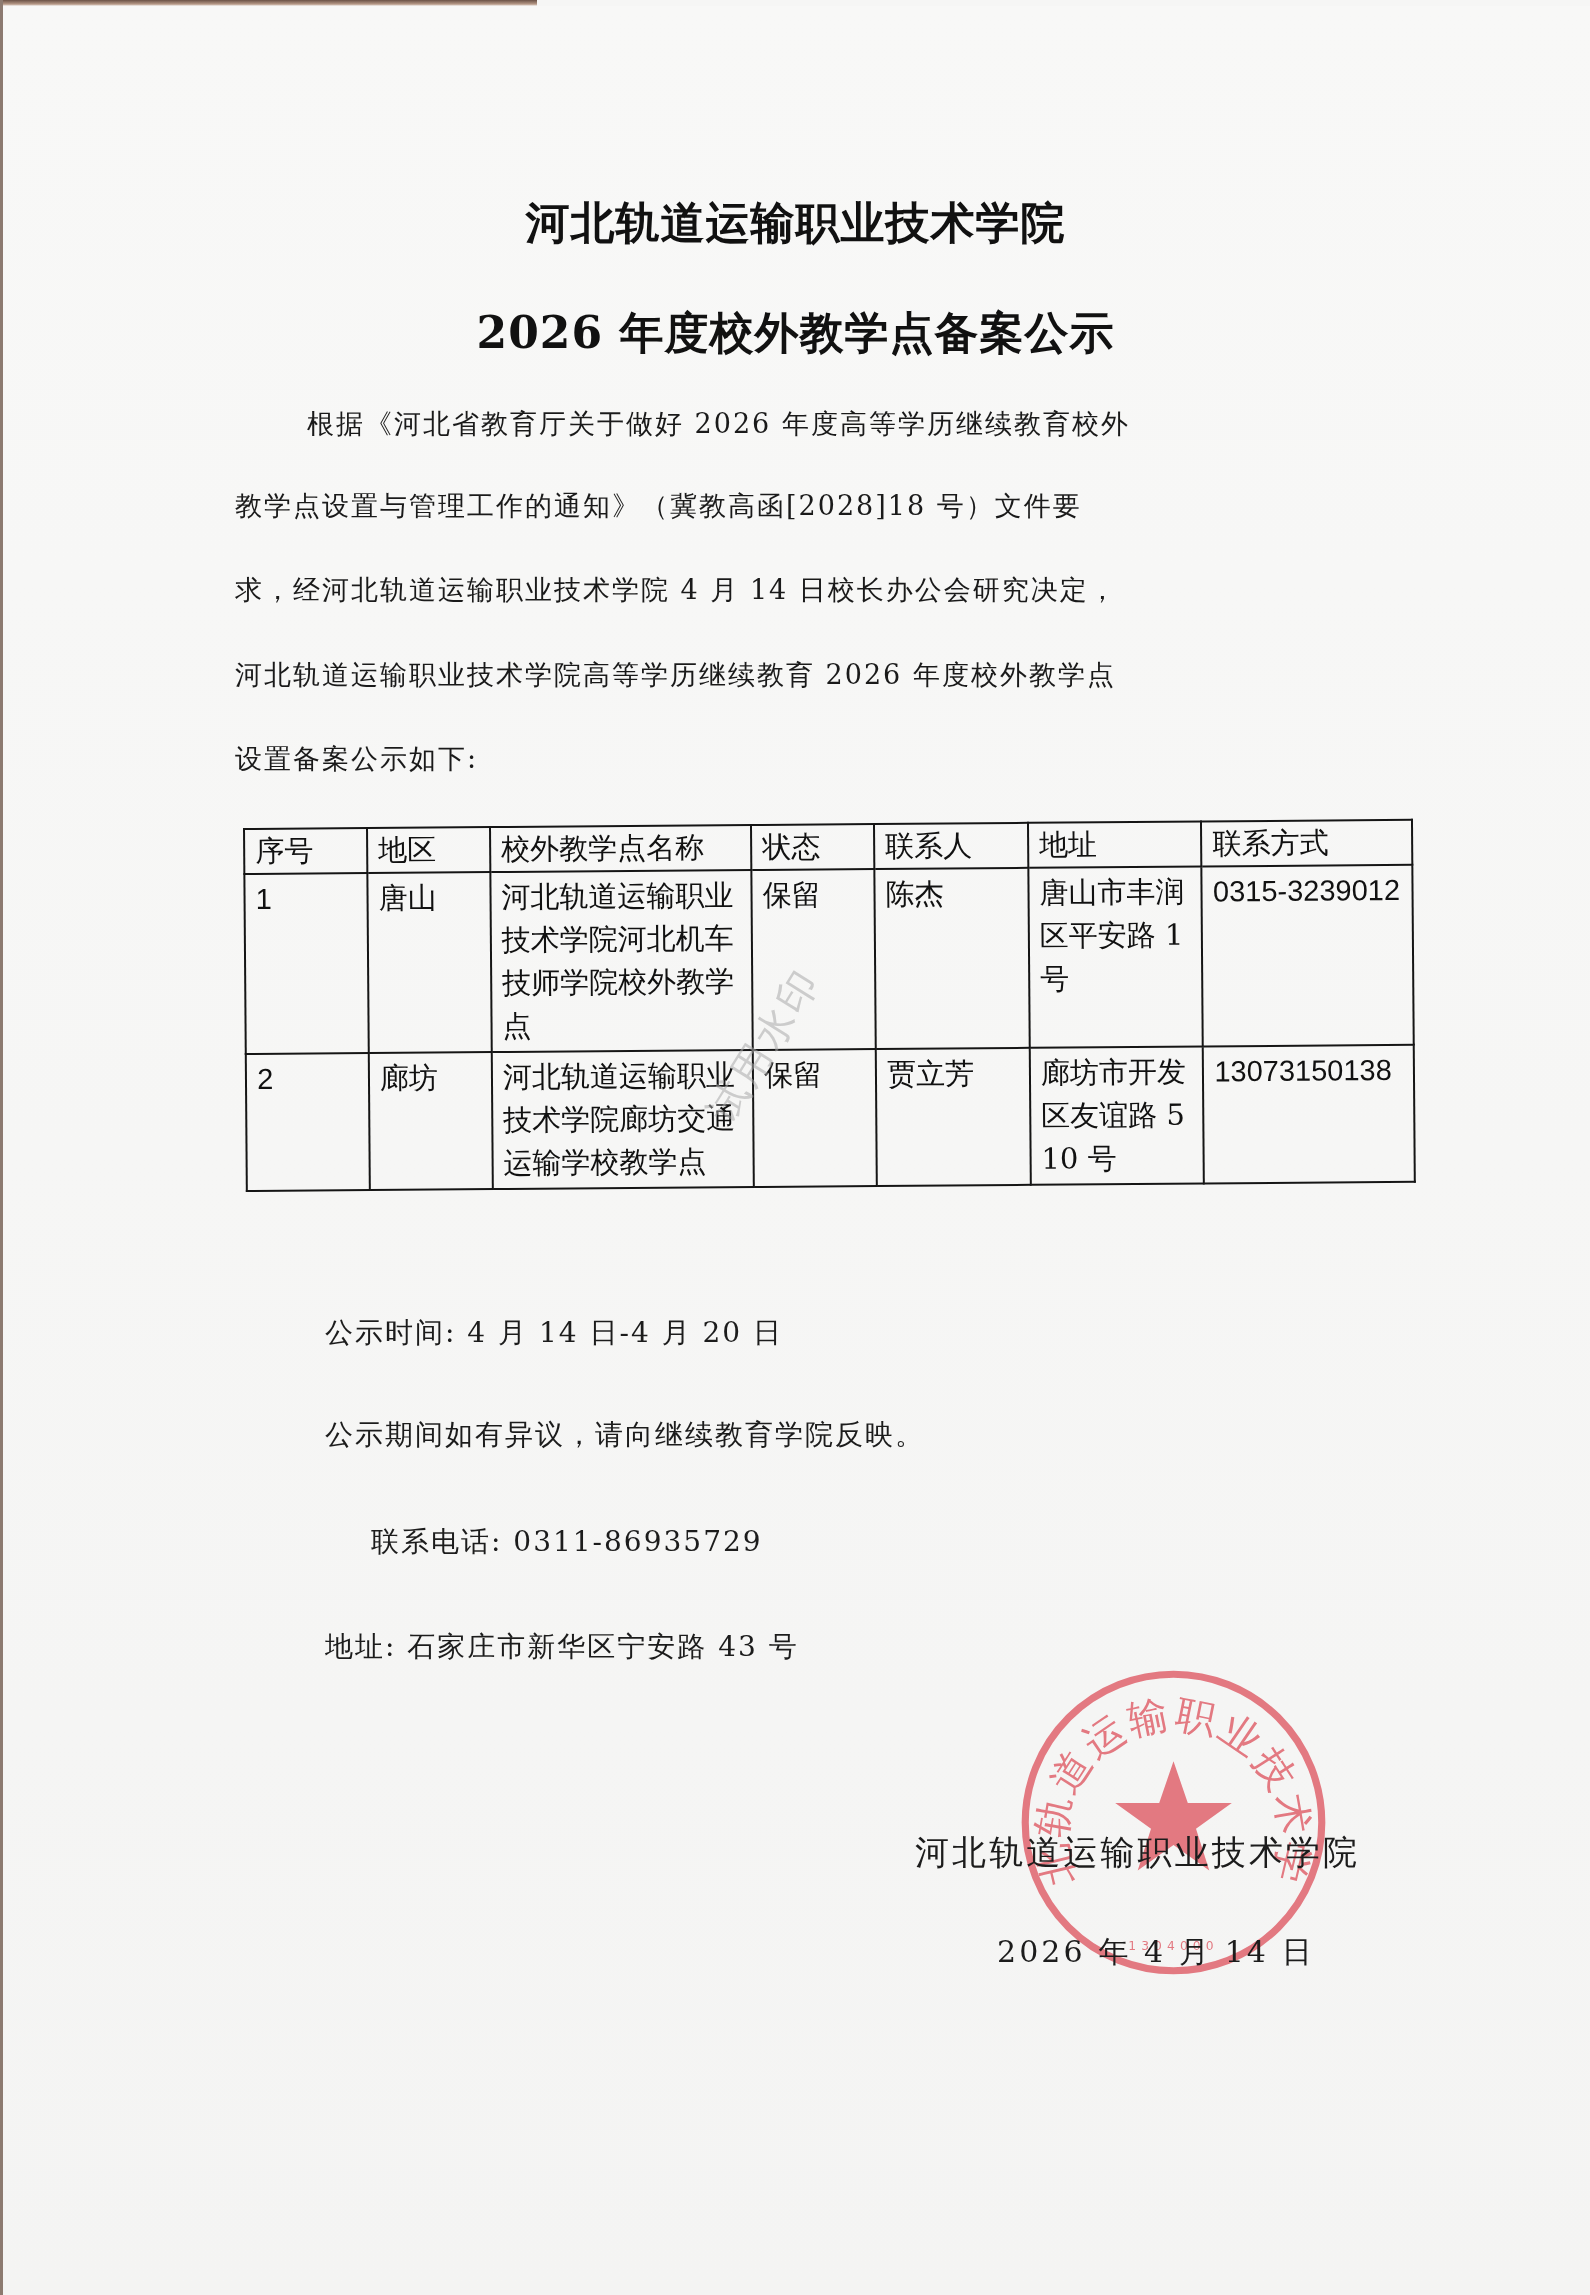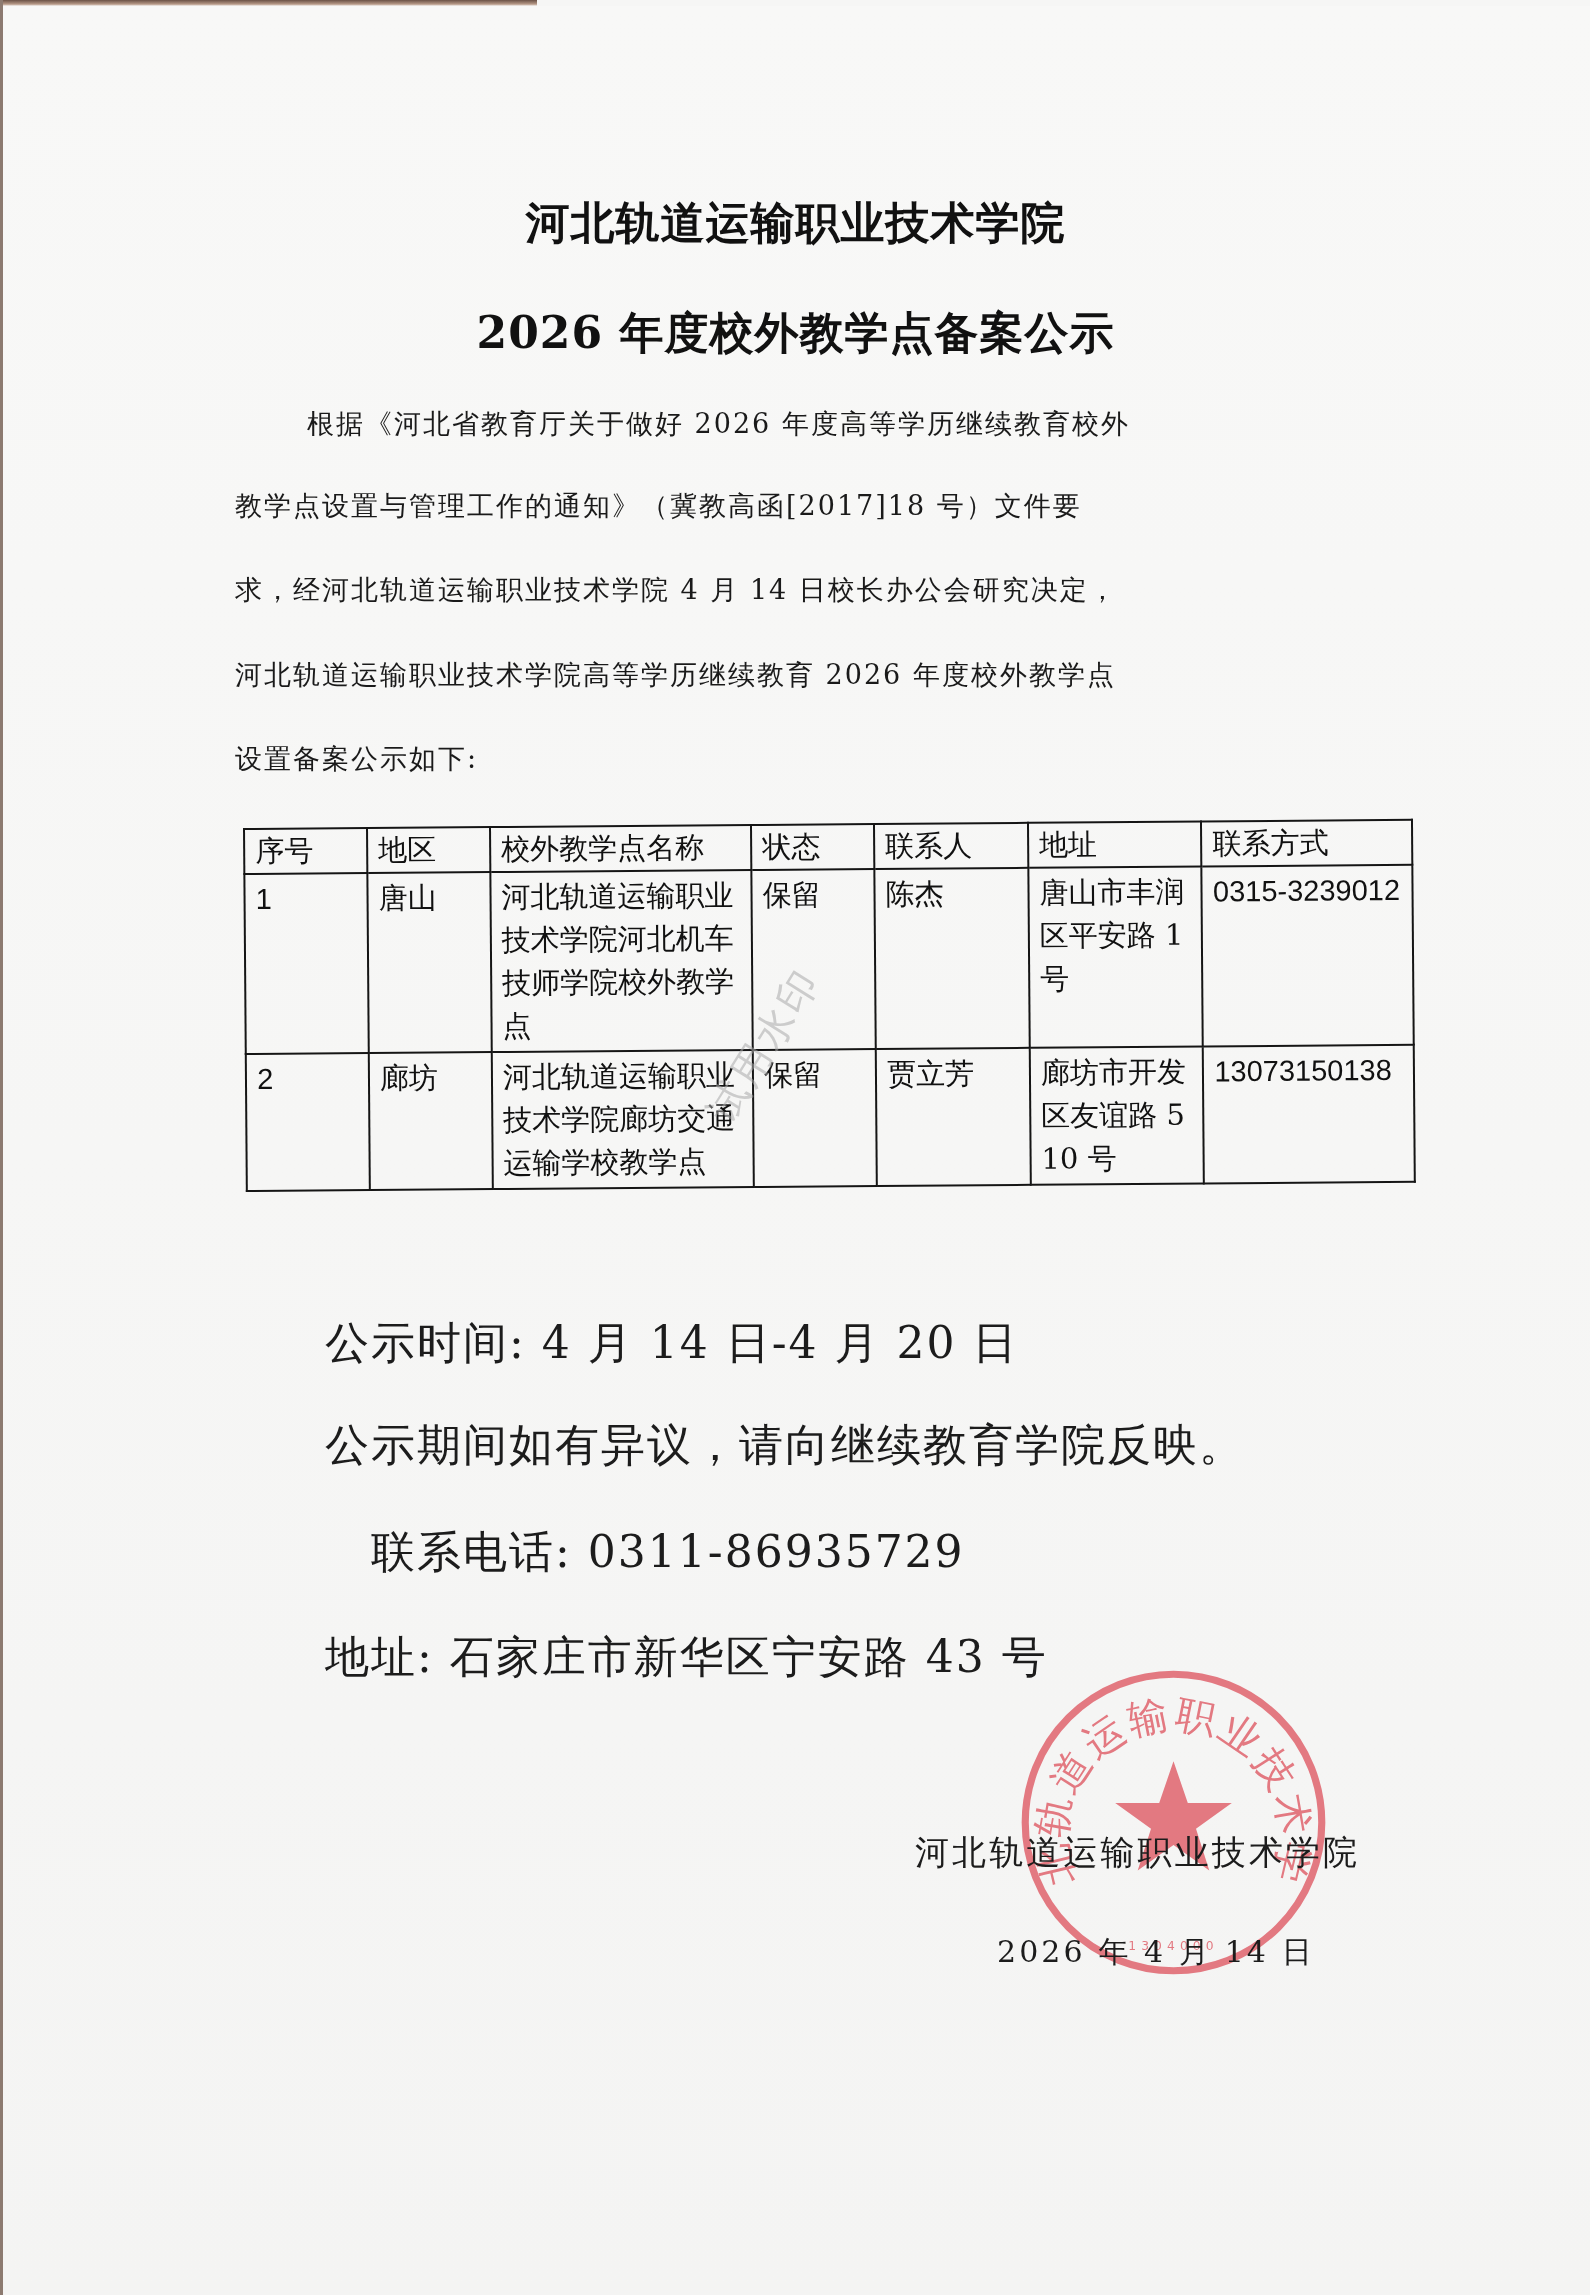--- a/index.html
+++ b/index.html
@@ -44,40 +44,40 @@
   .c-no { width:77px;border-radius:21px; } .c-region { width:77px; } .c-name { width:189px; }
   .c-status { width:77px; } .c-contact { width:102px; } .c-addr { width:118px; }
   .c-phone { width:148px; }
   td .cell-text { display:block; white-space:normal; word-break:break-all; }
   td.num { font-family:"Liberation Sans",sans-serif; }
   .watermark {
     position:absolute; left:695px; top:1104px; font-size:40px; color:rgba(170,170,170,0.55);
     transform:rotate(-58deg); transform-origin:left top; font-family:"DejaVu Sans",sans-serif;
     letter-spacing:3.1px;
   }
-  .footer-line { position:absolute; left:325px; font-size:44px; letter-spacing:2px; white-space:nowrap; color:#1c1c1c; }
+  .footer-line { position:absolute; left:325px; font-size:28px; letter-spacing:2px; white-space:nowrap; color:#1c1c1c; }
   .sign-org { position:absolute; left:915px; top:1830px; font-size:34px; letter-spacing:3.1px; color:#1c1c1c; white-space:nowrap; z-index:3;}
   .sign-date { position:absolute; left:997px; top:1932px; font-size:30px; letter-spacing:3.1px; color:#1c1c1c; white-space:nowrap; z-index:3;}
   .seal {
     position:absolute; left:1015px; top:1664px; width:317px; height:317px; z-index:2;
     opacity:0.85;
   }
 </style>
 </head>
 <body>
 
 <div class="paper-edge-top"></div>
 <div class="paper-edge-left"></div>
 <div class="paper"></div>
 
 <div class="title t1">河北轨道运输职业技术学院</div>
 <div class="title t2">2026 年度校外教学点备案公示</div>
 
 <div class="para" style="left:307px; top:406px;">根据《河北省教育厅关于做好 2026 年度高等学历继续教育校外</div>
-<div class="para" style="left:235px; top:488px;">教学点设置与管理工作的通知》（冀教高函[2017]18 号）文件要</div>
+<div class="para" style="left:235px; top:488px;">教学点设置与管理工作的通知》（冀教高函[2028]18 号）文件要</div>
 <div class="para" style="left:235px; top:572px;">求，经河北轨道运输职业技术学院 4 月 14 日校长办公会研究决定，</div>
 <div class="para" style="left:235px; top:657px;">河北轨道运输职业技术学院高等学历继续教育 2026 年度校外教学点</div>
 <div class="para" style="left:235px; top:741px;">设置备案公示如下:</div>
 
 <table class="points">
   <thead>
     <tr>
       <th class="c-no">序号</th>
       <th class="c-region">地区</th>
       <th class="c-name">校外教学点名称</th>

